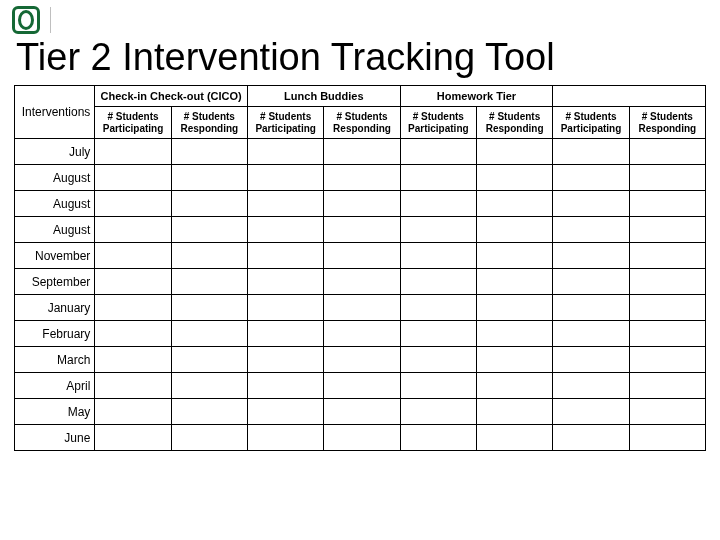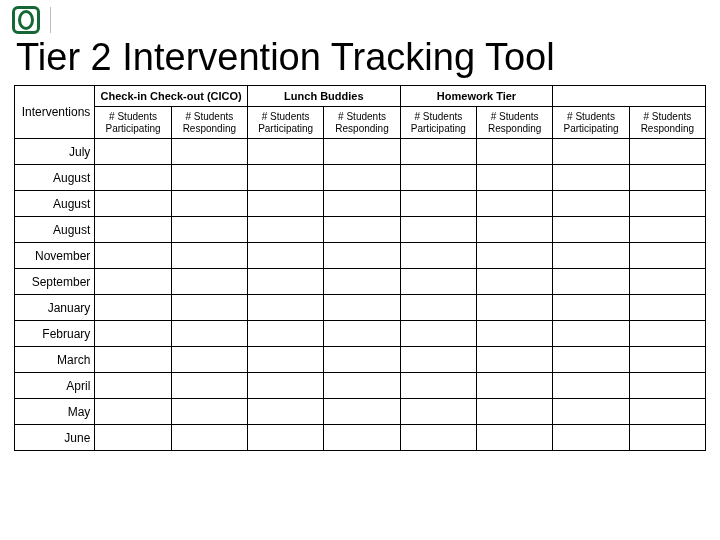--- a/index.html
+++ b/index.html
@@ -73,21 +73,21 @@
     text-align: right;
     padding-left: 6px;
     font-size: 12px;
   }
   th.rowhead {
     font-weight: 400;
   }
   .subhead {
     font-size: 10px;
     line-height: 1.15;
-    font-weight: 400;
+    font-weight: 700;
   }
   col.mcol { width: 80px; }
   col.dcol { width: 76px; }
   tr.data td { height: 26px; }
 </style>
 </head>
 <body>
 
 <div class="header">
   <div class="logo"></div>

